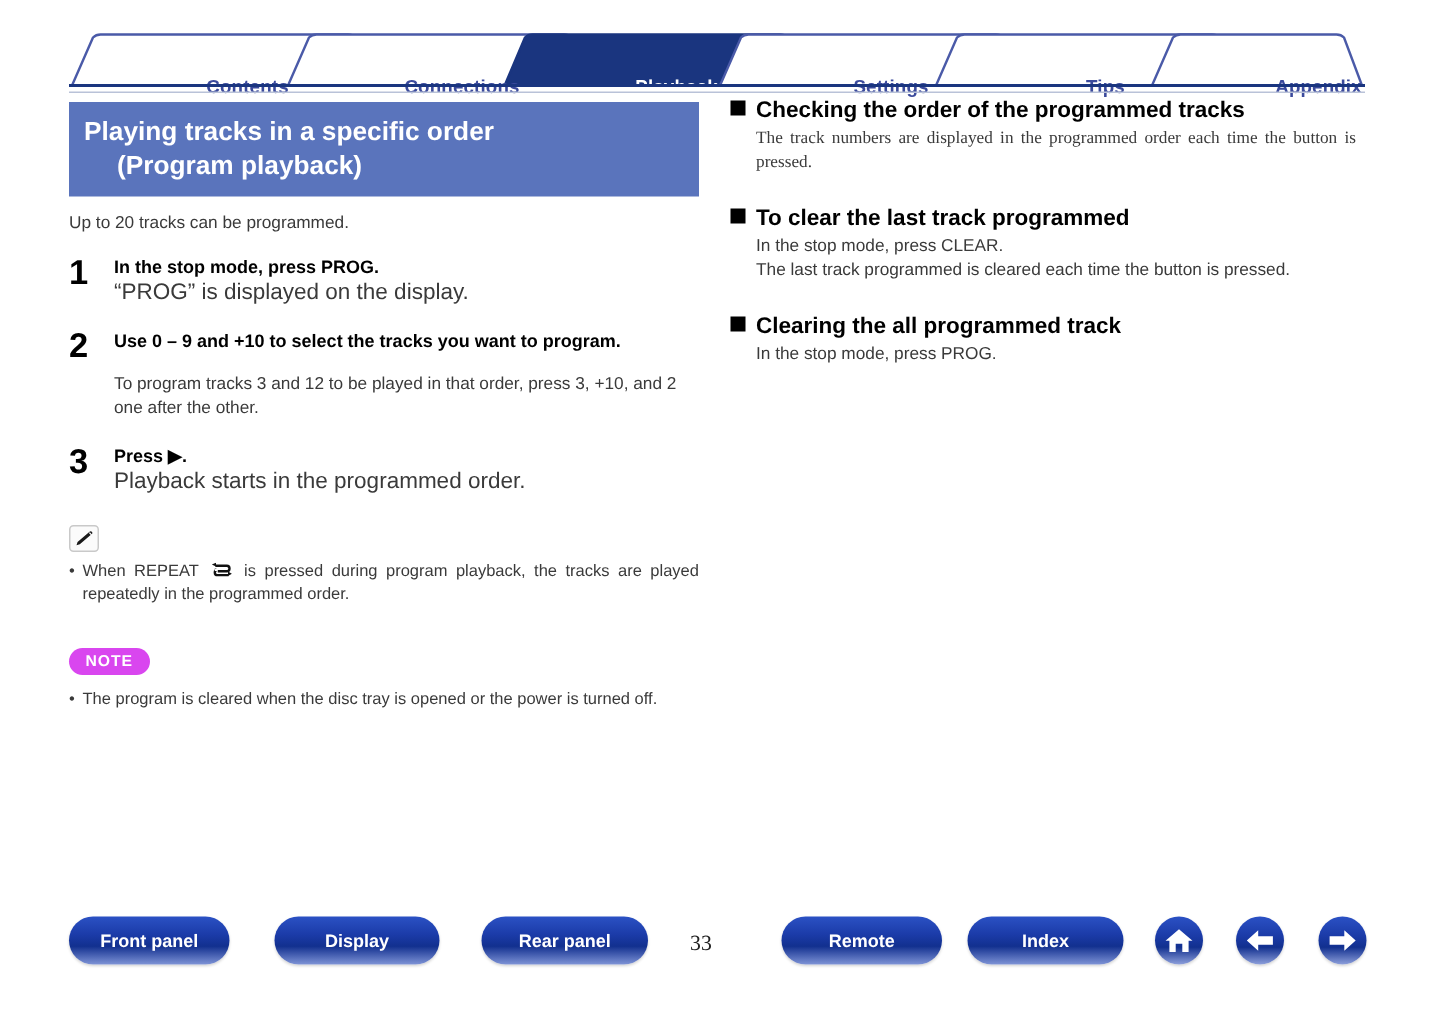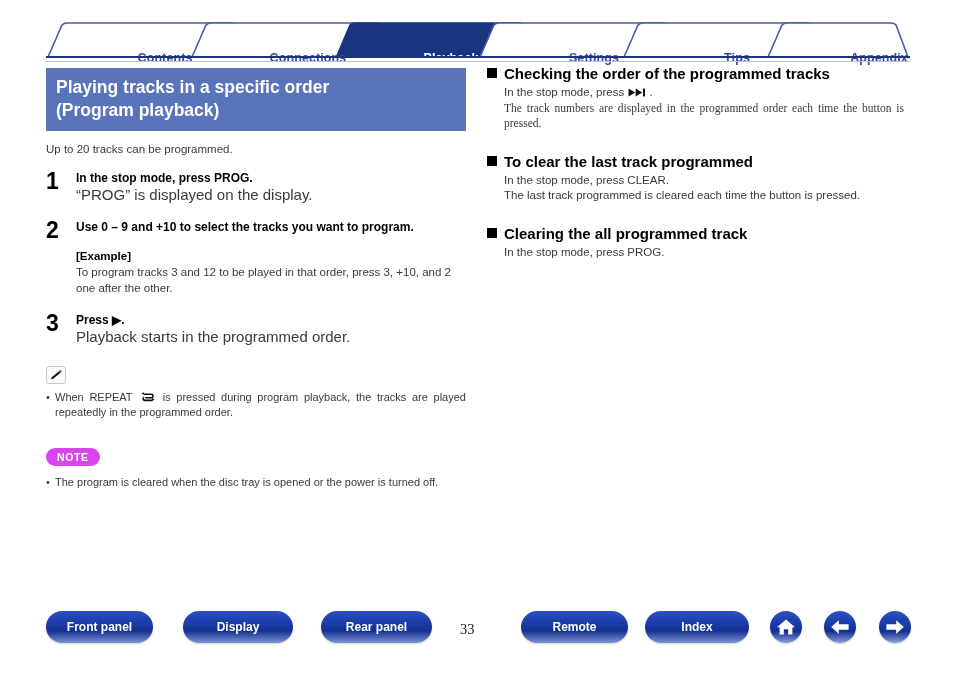--- a/index.html
+++ b/index.html
@@ -72,21 +72,21 @@
   .section-bar {
     background: #5a74bc;
     color: #ffffff;
     font-size: 17.5px;
     font-weight: bold;
     line-height: 23px;
     padding: 8px 23px 9px 10px;
     box-sizing: border-box;
     width: 420px;
   }
-  .section-bar .l2 { display: block; }
+  .section-bar .l2 { display: block; margin-left: 22px; }
 
   .lead-text {
     font-size: 11.5px;
     color: #3a3a3a;
     margin-top: 11px;
     line-height: 15px;
   }
 
   
   .step {
@@ -291,21 +291,20 @@
       <div class="step-desc">“PROG” is displayed on the display.</div>
     </div>
   </div>
 
   <div class="step" style="margin-top:17px">
     <div class="step-num">2</div>
     <div class="step-body">
       <div class="step-title justify">Use 0 – 9 and +10 to select the tracks you want to program.</div>
 
       <div class="example-block">
-        <div class="example-head">[Example]</div>
         <div class="example-body">To program tracks 3 and 12 to be played in that order, press 3, +10, and 2 one after the other.</div>
       </div>
     </div>
   </div>
 
   <div class="step" style="margin-top:16px">
     <div class="step-num">3</div>
     <div class="step-body">
       <div class="step-title">Press ▶.</div>
       <div class="step-desc">Playback starts in the programmed order.</div>
@@ -343,28 +342,20 @@
   </div>
 </div>
 
 <div class="col-right">
 
   <div class="sq-group">
     <div class="sq-head">
       <span class="sq-mark"></span>
       <span class="sq-title">Checking the order of the programmed tracks</span>
     </div>
-    <div class="sq-sub">
-      <span>In the stop mode, press</span>
-      <svg width="20" height="9" viewBox="0 0 20 9" style="vertical-align:-1px;margin:0 1px">
-        <path d="M0.5,0.6 L7.2,4.5 L0.5,8.4 Z" fill="#111"></path>
-        <path d="M7.6,0.6 L14.3,4.5 L7.6,8.4 Z" fill="#111"></path>
-        <rect x="15.0" y="0.6" width="2.0" height="7.8" fill="#111"></rect>
-      </svg><span>.</span>
-    </div>
     <div class="sq-sub justify">The track numbers are displayed in the programmed order each time the button is pressed.</div>
   </div>
 
   <div class="sq-group">
     <div class="sq-head">
       <span class="sq-mark"></span>
       <span class="sq-title">To clear the last track programmed</span>
     </div>
     <div class="sq-sub">In the stop mode, press CLEAR.</div>
     <div class="sq-sub">The last track programmed is cleared each time the button is pressed.</div>

